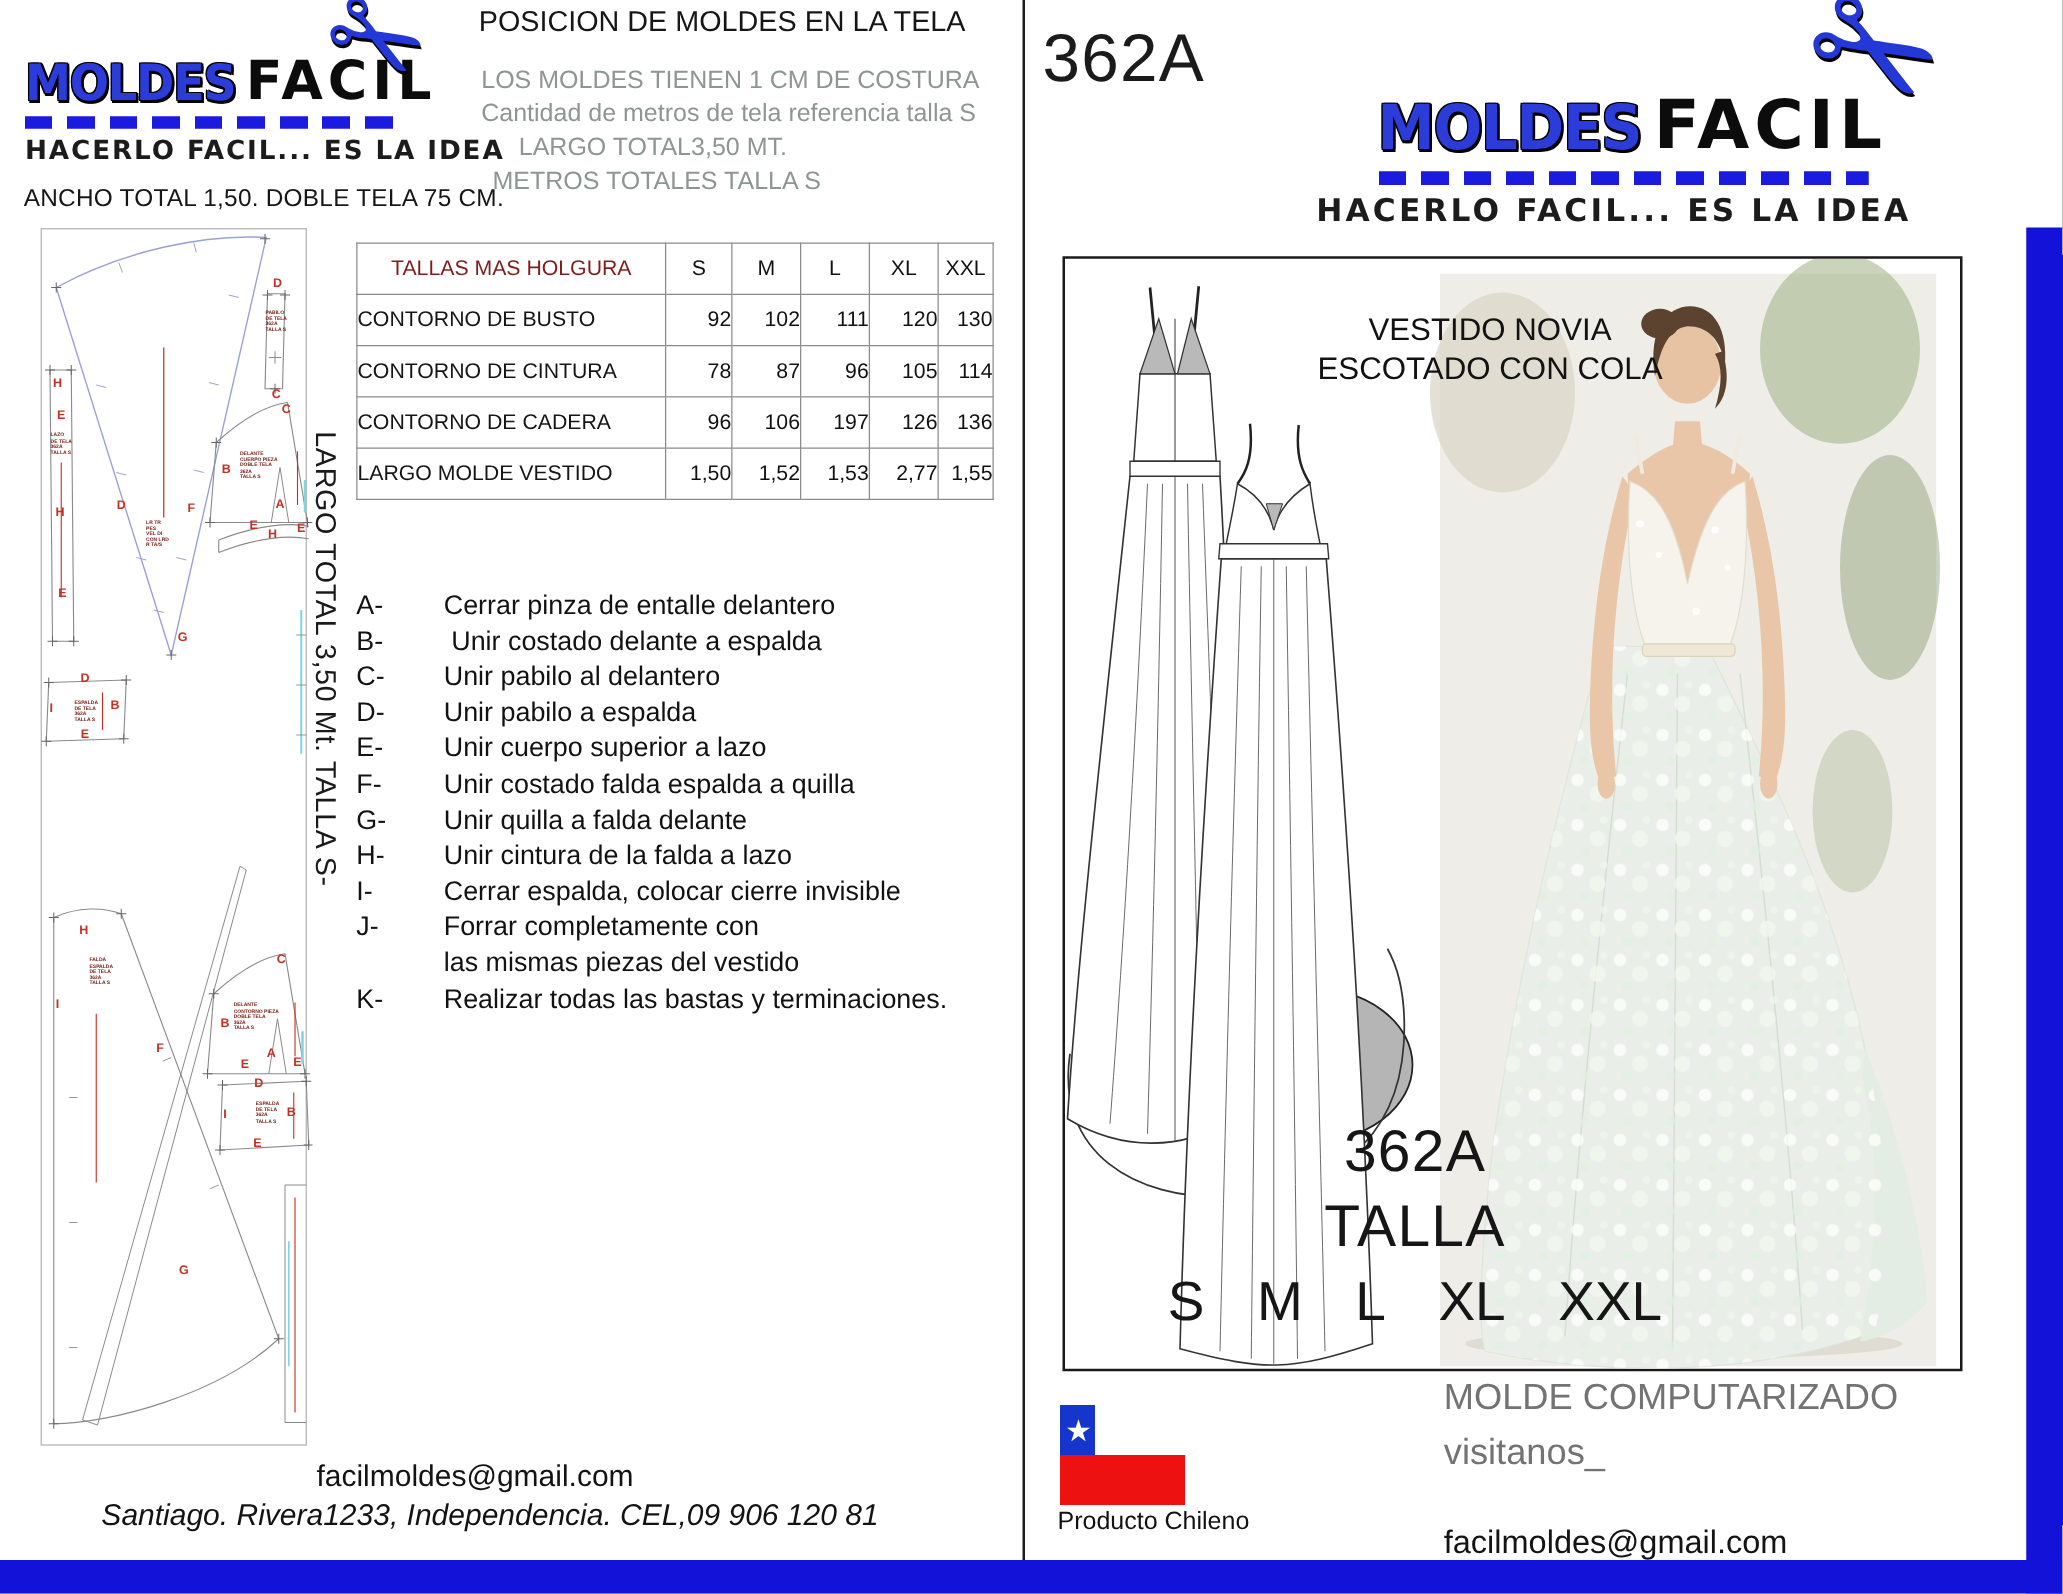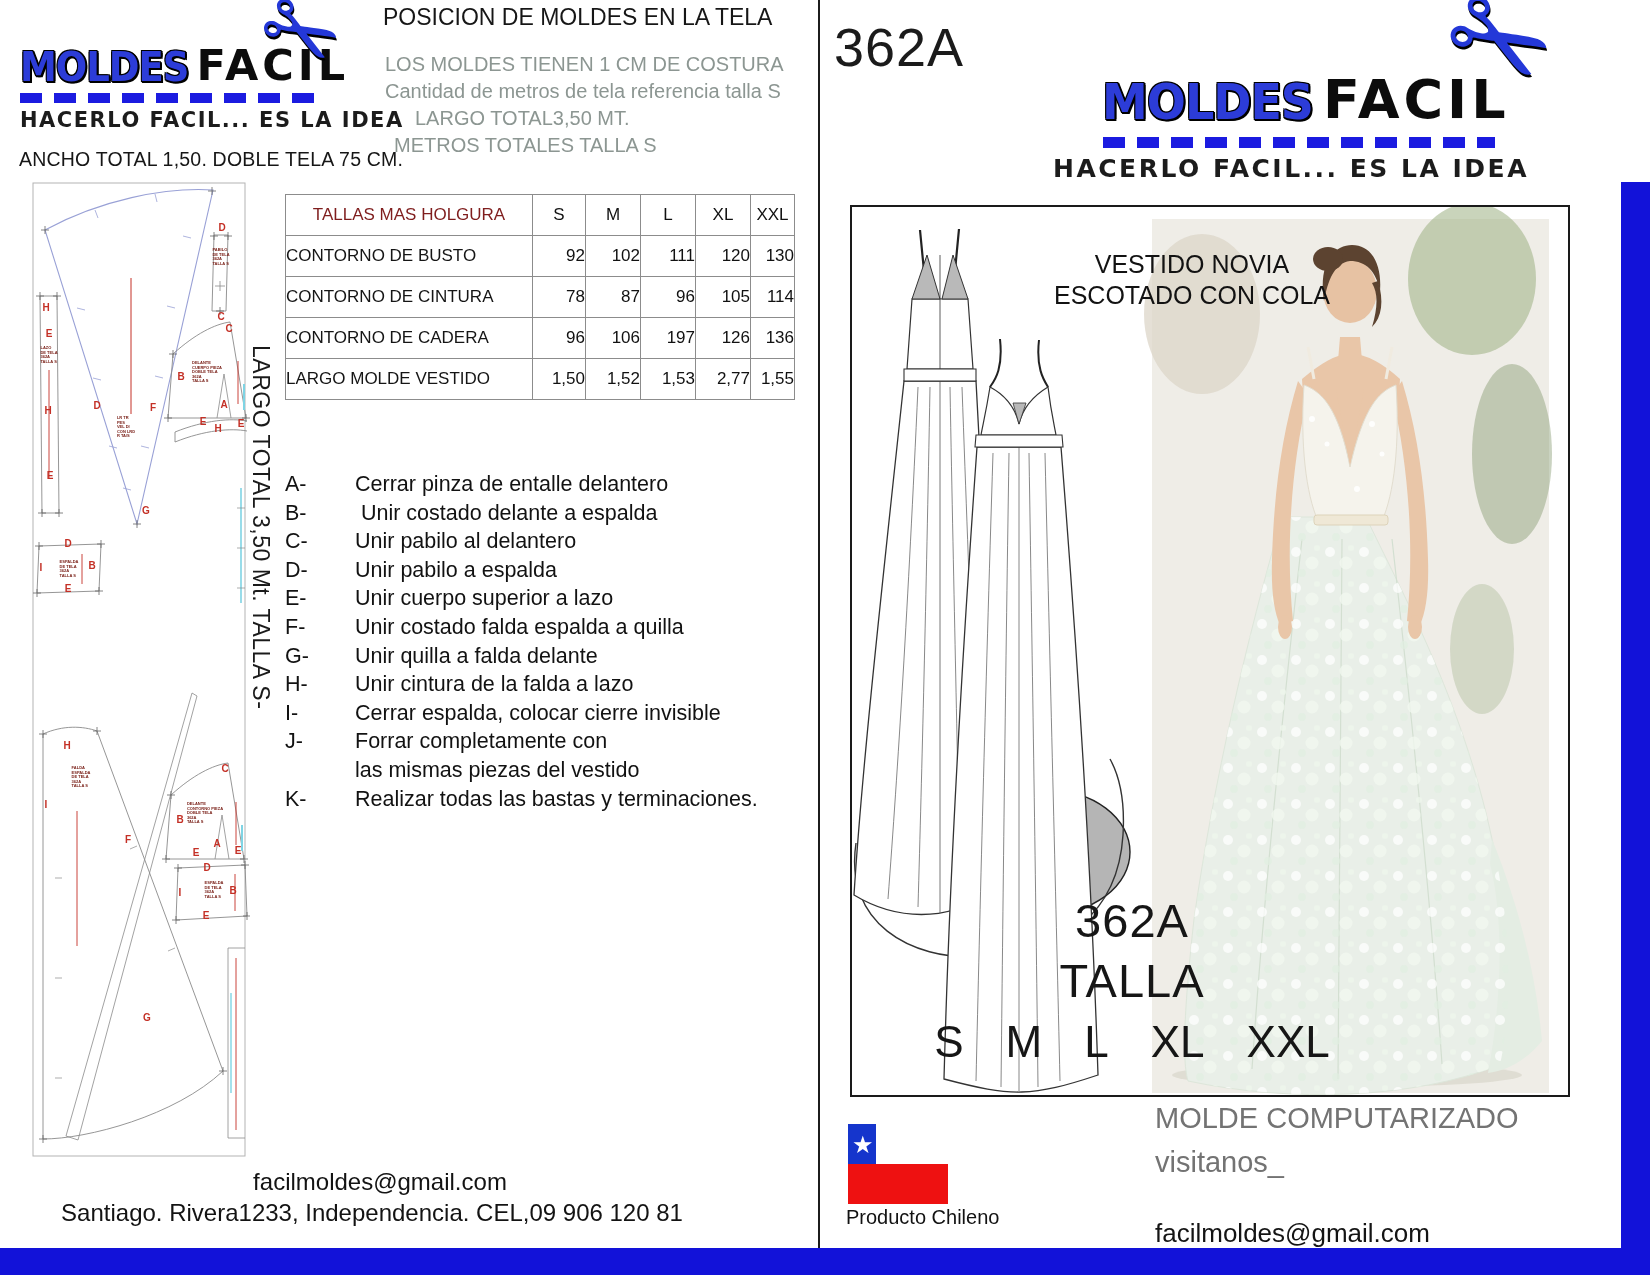--- a/index.html
+++ b/index.html
@@ -346,21 +346,21 @@
         <span class="ikey"></span>
         <span class="itext">las mismas piezas del vestido</span>
       </div>
       <div class="instr-row">
         <span class="ikey">K-</span>
         <span class="itext">Realizar todas las bastas y terminaciones.</span>
       </div>
     </div>
 
   <div class="abs footer-line" style="left:40px;top:1168px;width:680px;">facilmoldes@gmail.com</div>
-  <div class="abs footer-line" style="left:32px;top:1199px;width:680px;">Santiago. Rivera1233, Independencia. CEL,09 906 120 81</div>
+  <div class="abs footer-line" style="left:52px;top:1199px;width:680px;font-style:italic;">Santiago. Rivera1233, Independencia. CEL,09 906 120 81</div>
 
   <div class="abs divider" style="left:818px;top:0;width:2px;height:1250px;"></div>
   <div class="abs bluebar" style="left:1621px;top:182px;width:29px;height:1093px;"></div>
   <div class="abs bluebar" style="left:0;top:1248px;width:1650px;height:27px;"></div>
 
   <div class="abs code-big" style="left:834px;top:16px;">362A</div>
 
 
   <div class="abs" style="left:1102px;top:68px;white-space:nowrap;">
     <span class="logo-word1" style="font-size:46px;">MOLDES</span><span class="logo-word2" style="font-size:54px;margin-left:10px;">FACIL</span>

